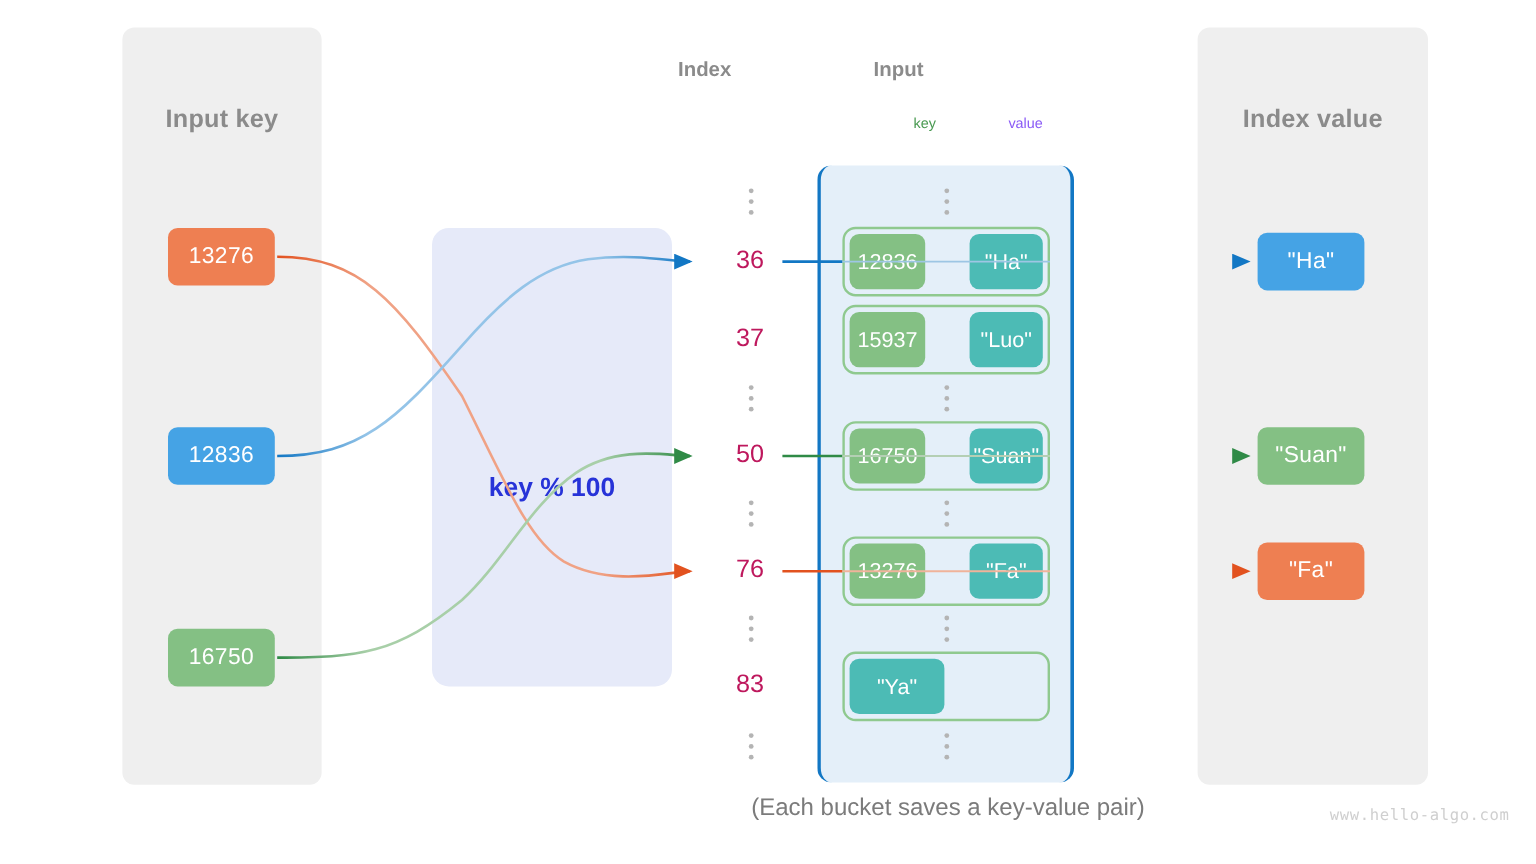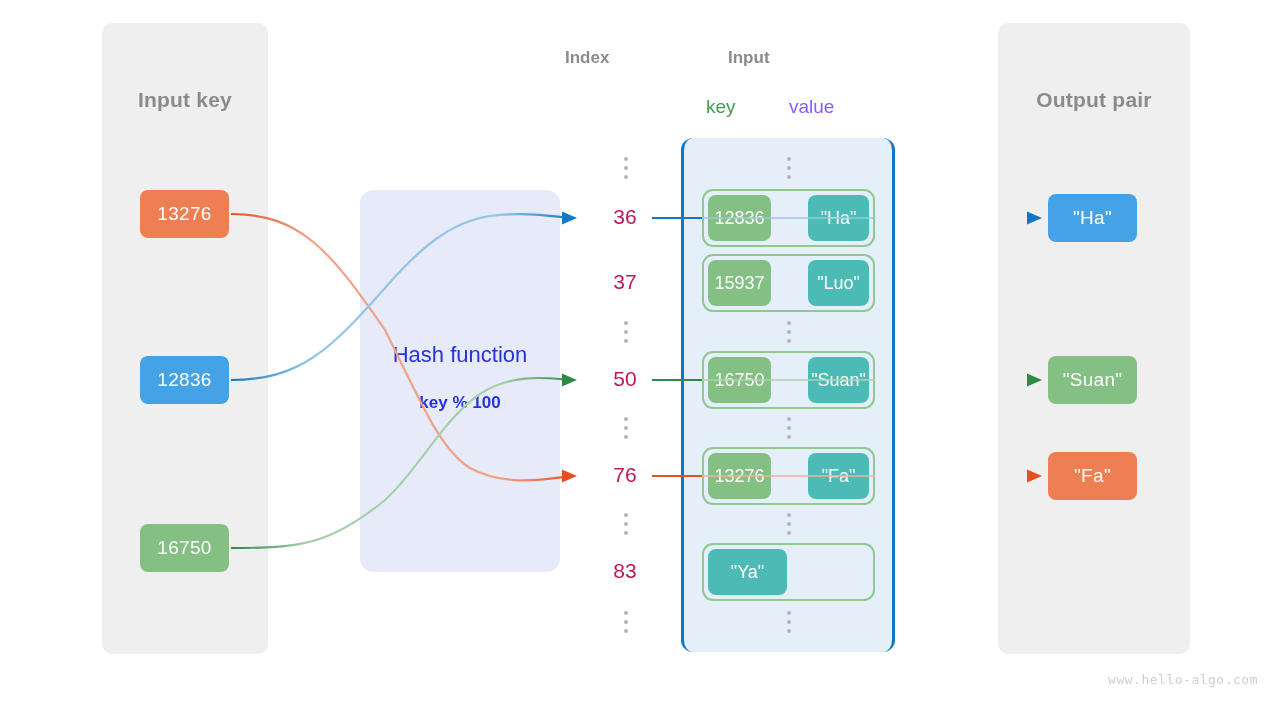--- a/index.html
+++ b/index.html
@@ -39,22 +39,22 @@
     font-weight: bold;
     color: #8b8b8b;
     text-align: left;
     white-space: nowrap;
   }
   #head-index { left: 565px; top: 48px; width: 120px; }
   #head-array { left: 728px; top: 48px; width: 120px; }
 
   .sub-head {
     position: absolute;
-    font-size: 19px;
-    text-align: left;
+    font-size: 12px;
+    text-align: right;
     white-space: nowrap;
   }
   #head-key   { left: 706px; top: 96px; width: 74px; color: #4a9a52; }
   #head-value { left: 789px; top: 96px; width: 80px; color: #8b5cf6; }
 
   
   .chip {
     position: absolute;
     display: flex; align-items: center; justify-content: center;
     border-radius: 8px;
@@ -78,21 +78,21 @@
     border-radius: 14px;
   }
   .hash-line {
     position: absolute;
     width: 100%;
     text-align: center;
     color: #2733d8;
     white-space: nowrap;
   }
   #hash-title { top: 152px; font-size: 22px; }
-  #hash-expr  { top: 203px; font-size: 17px; font-weight: bold; }
+  #hash-expr  { top: 203px; font-size: 22px; font-weight: bold; }
 
   
   #array-box {
     position: absolute;
     left: 681px; top: 138px; width: 214px; height: 514px;
     background: #e4eff9;
     border-left: 3px solid #1277c4;
     border-right: 3px solid #1277c4;
     border-radius: 12px;
   }
@@ -165,30 +165,29 @@
 </head>
 <body>
 
 <div id="stage">
 
   <div class="panel" id="panel-input">
     <div class="panel-title">Input key</div>
   </div>
 
   <div class="panel" id="panel-output">
-    <div class="panel-title">Output pair</div>
+    <div class="panel-title">Index value</div>
   </div>
 
   <div class="col-head" id="head-index">Index</div>
   <div class="col-head" id="head-array">Input</div>
   <div class="sub-head" id="head-key">key</div>
   <div class="sub-head" id="head-value">value</div>
 
   <div id="hash-box">
-    <div class="hash-line" id="hash-title">Hash function</div>
     <div class="hash-line" id="hash-expr">key % 100</div>
   </div>
 
   <div id="array-box"></div>
 
   <div id="input-chips">
       <div class="chip in-chip orange" style="top: 190px;">13276</div>
       <div class="chip in-chip blue" style="top: 356px;">12836</div>
       <div class="chip in-chip green" style="top: 524px;">16750</div>
     </div>
@@ -317,15 +316,16 @@
 
     <path d="M702,218 L875,218" fill="none" stroke="#9dc6e4" stroke-width="1.6"></path>
     <path d="M702,380 L875,380" fill="none" stroke="#b4cfb4" stroke-width="1.6"></path>
     <path d="M702,476 L875,476" fill="none" stroke="#f0b39a" stroke-width="1.6"></path>
 
     <path d="M875,218 L1040,218" fill="none" stroke="url(#g-blue)" stroke-width="2.2" marker-end="url(#ah-blue)"></path>
     <path d="M875,380 L1040,380" fill="none" stroke="url(#g-green)" stroke-width="2.2" marker-end="url(#ah-green)"></path>
     <path d="M875,476 L1040,476" fill="none" stroke="url(#g-orange)" stroke-width="2.2" marker-end="url(#ah-orange)"></path>
   </svg>
 
+  <div id="caption">(Each bucket saves a key-value pair)</div>
   <div id="watermark">www.hello-algo.com</div>
 
 </div>
 
 </body></html>

